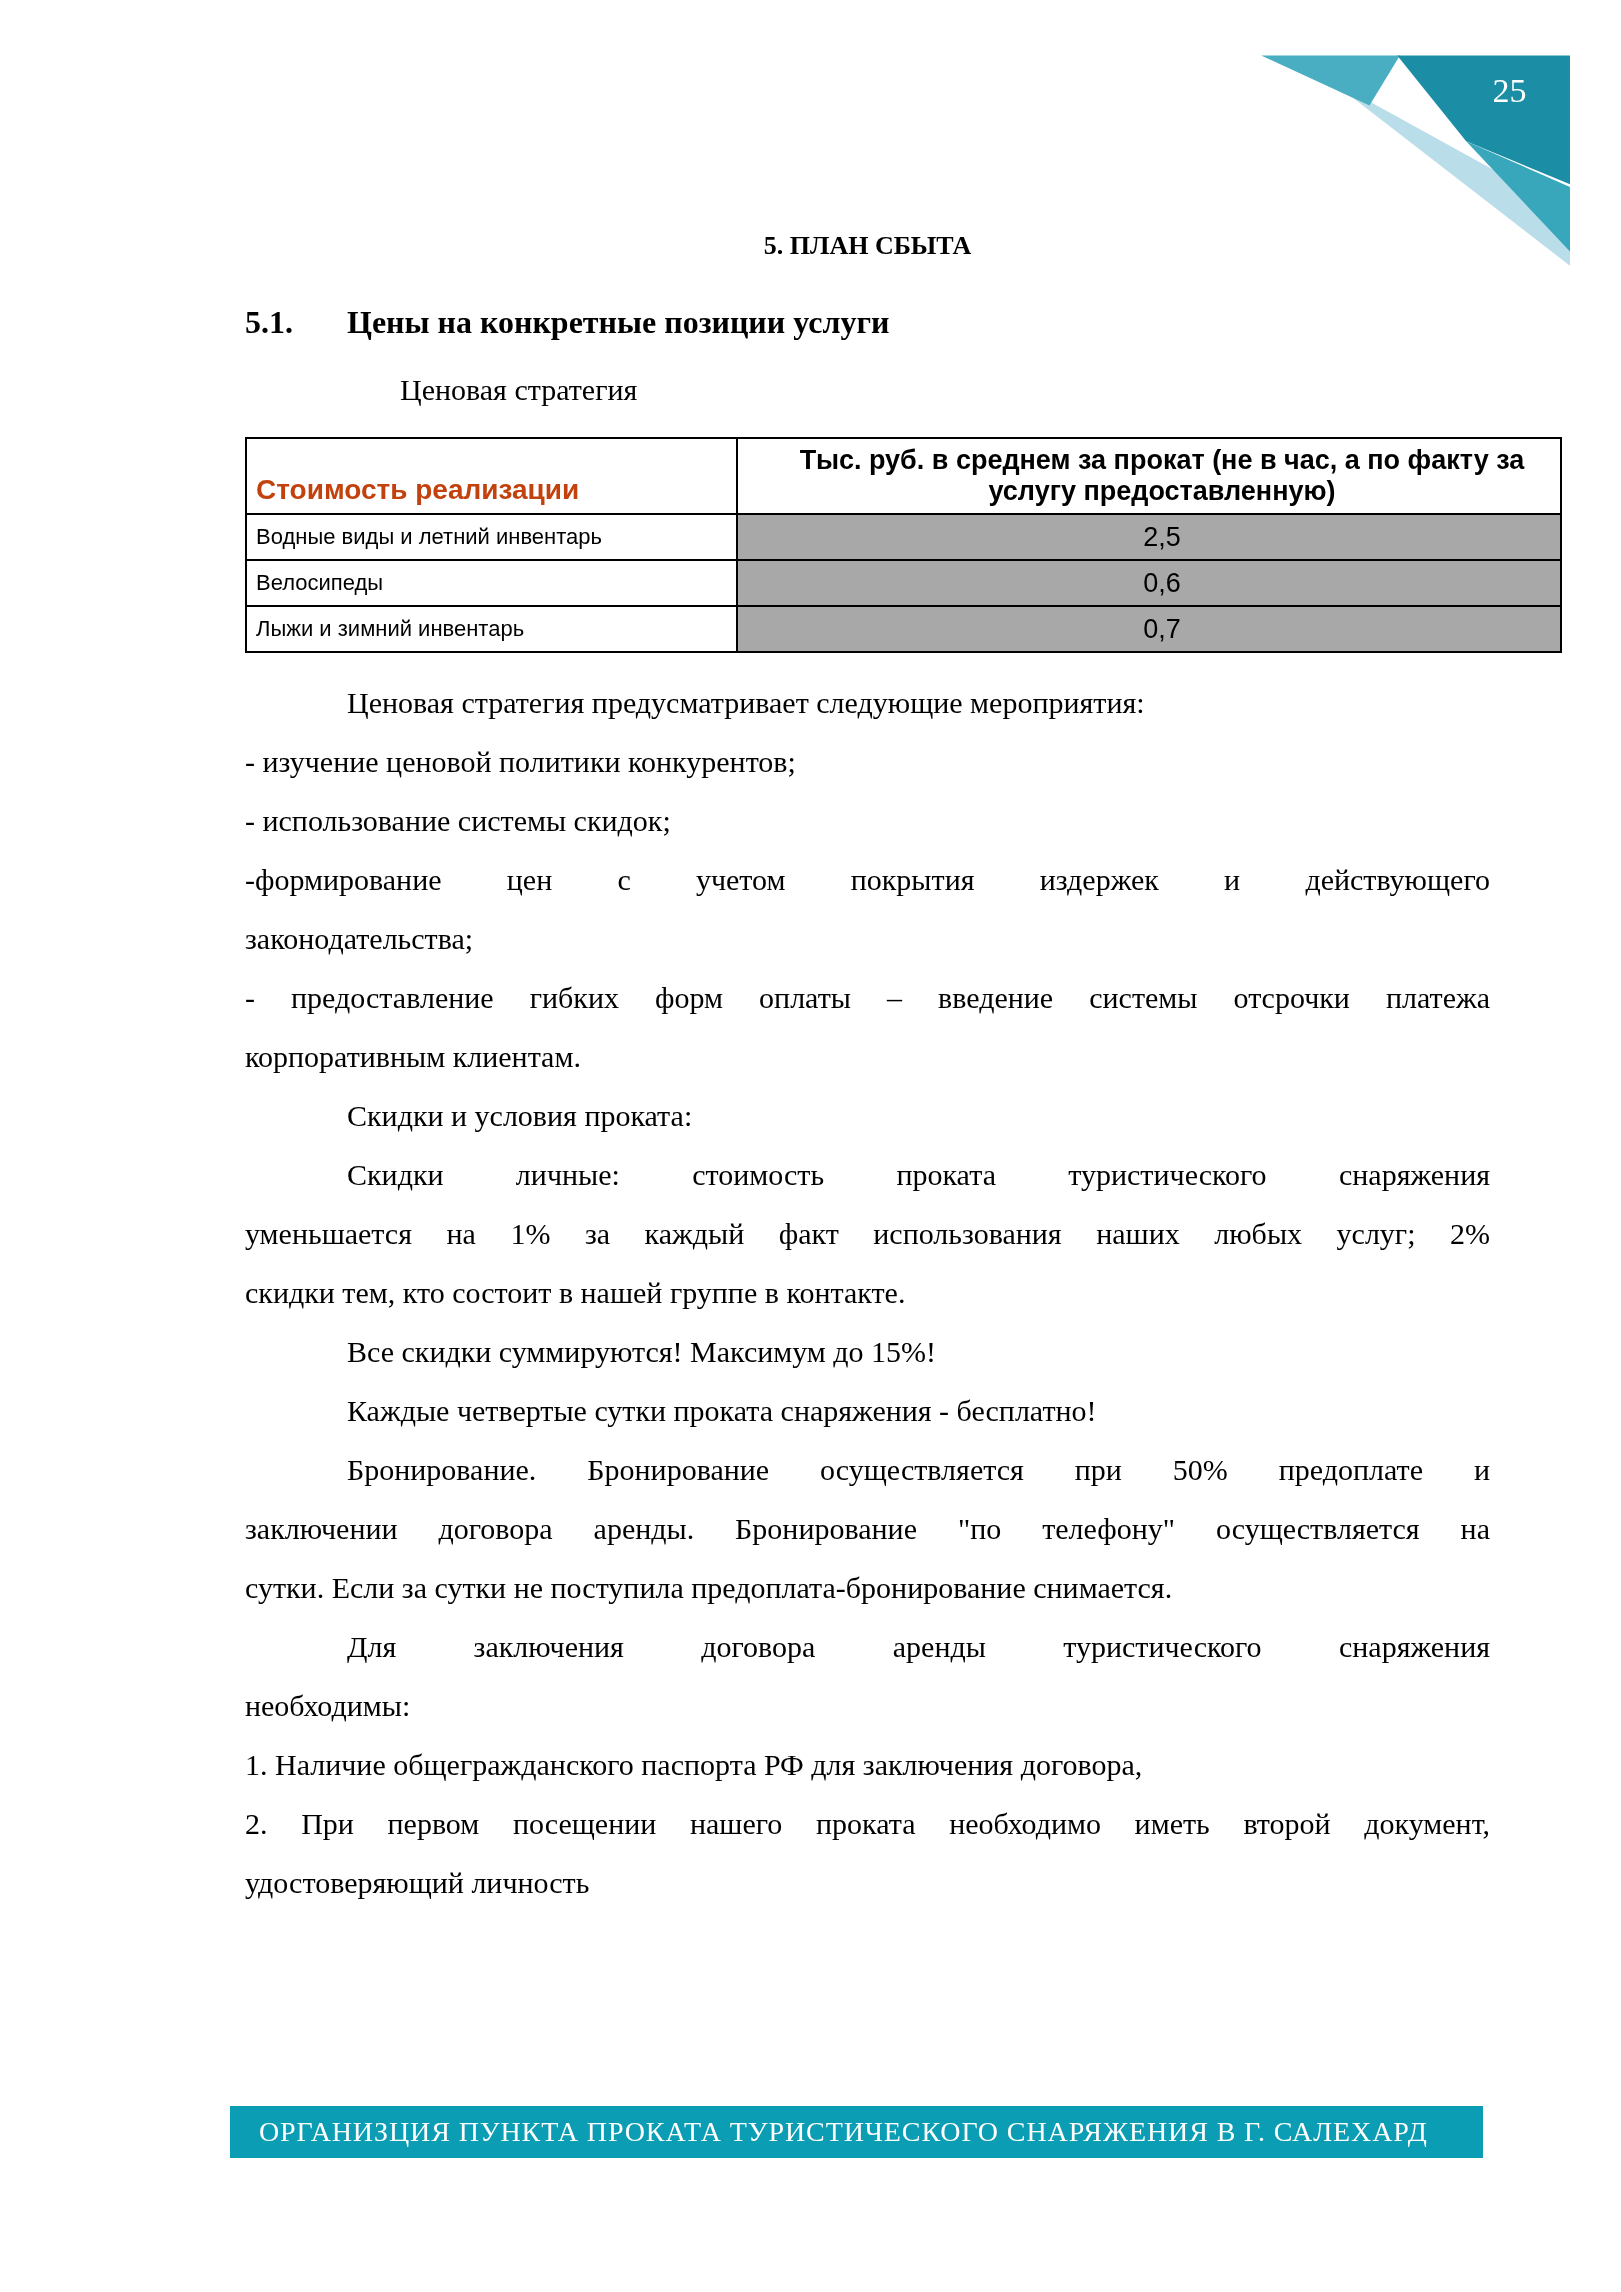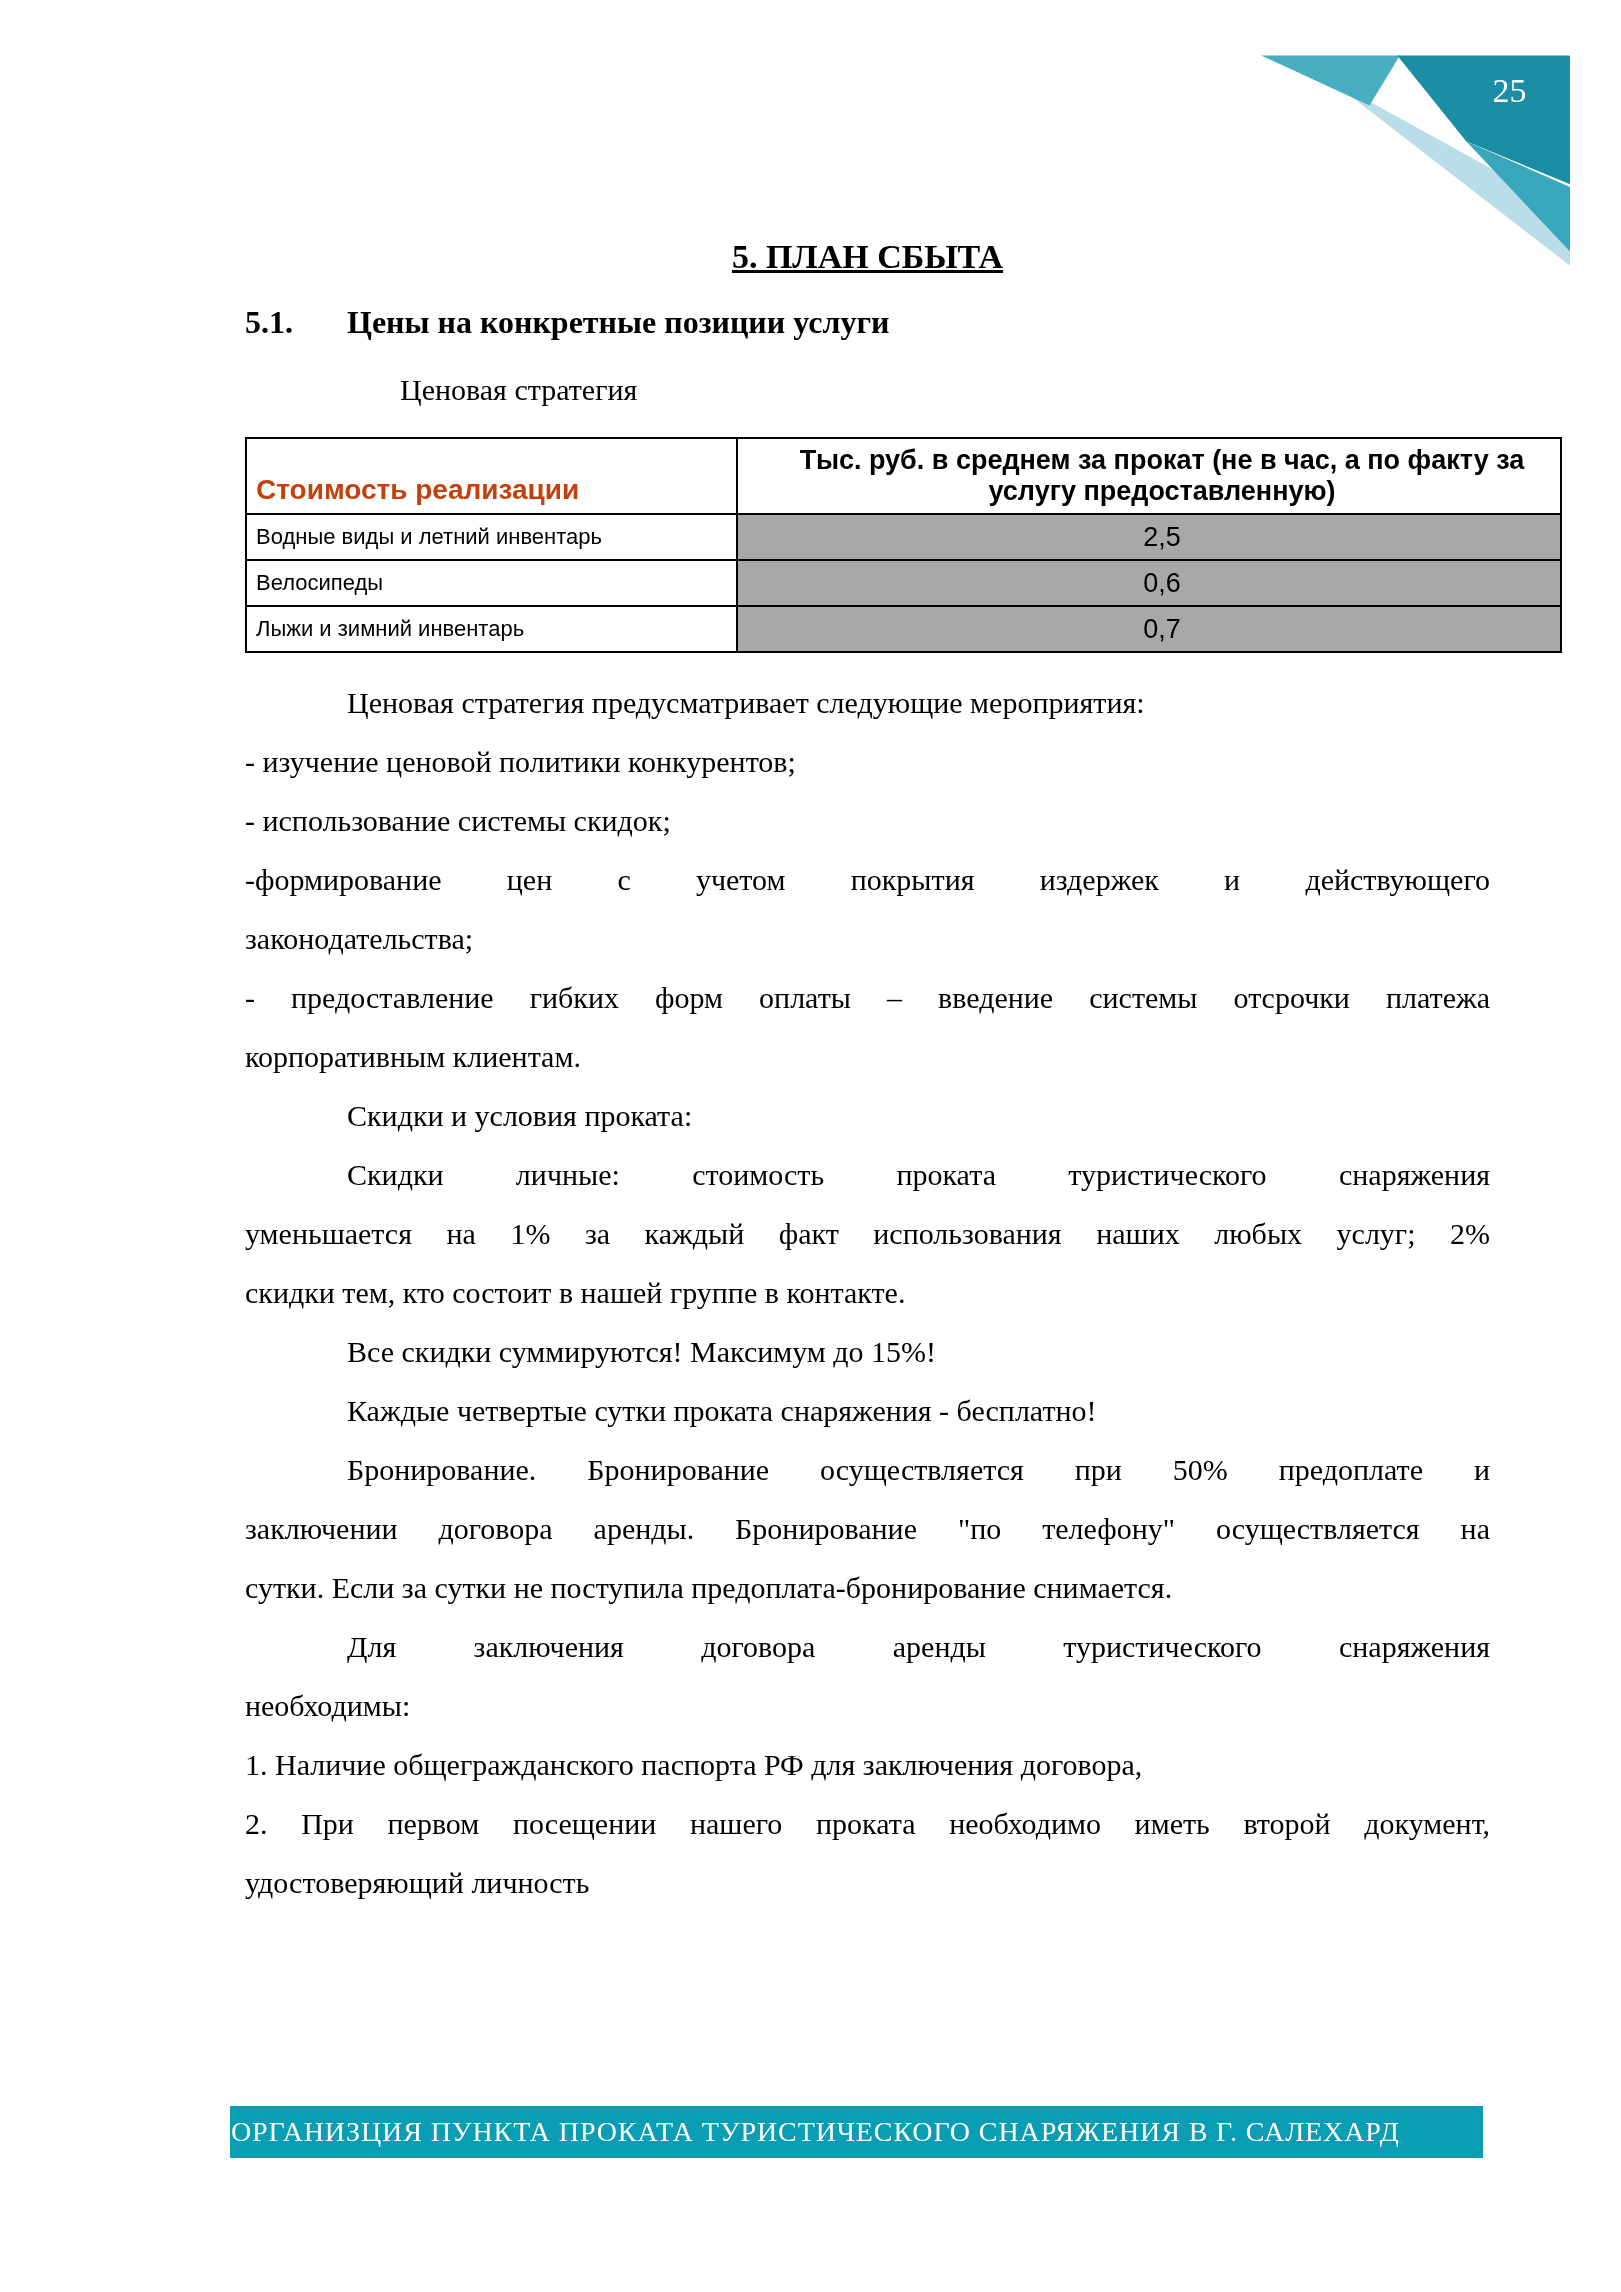--- a/index.html
+++ b/index.html
@@ -13,22 +13,22 @@
   }
   
   .corner{position:absolute;left:1254px;top:49px;width:367px;height:224px;}
   .page-number{
     position:absolute;left:1460px;top:72px;width:99px;
     text-align:center;font-size:34px;color:#ffffff;
     font-family:"Liberation Serif", serif;
   }
   
   .doc-title{
-    position:absolute;left:245px;top:238px;width:1245px;
-    text-align:center;font-weight:bold;font-size:34px;text-decoration:underline;
+    position:absolute;left:245px;top:231px;width:1245px;
+    text-align:center;font-weight:bold;font-size:26px;
   }
   .section-heading{
     position:absolute;left:245px;top:304px;width:1245px;
     display:flex;font-weight:bold;font-size:32px;
   }
   .section-number{width:102px;flex:0 0 102px;}
   .intro-label{
     position:absolute;left:353px;top:373px;font-size:30px;margin-left:47px;
   }
   
@@ -59,21 +59,21 @@
     position:absolute;left:245px;top:673px;width:1245px;
     font-size:30px;
   }
   .ln{height:59px;line-height:59px;white-space:nowrap;}
   .ln.j{white-space:normal;text-align:justify;text-align-last:justify;}
   .ln.ind{text-indent:102px;}
   
   .footer-bar{
     position:absolute;left:230px;top:2106px;width:1253px;height:52px;
     background:#0b9db4;color:#ffffff;
-    font-size:28px;line-height:52px;padding-left:1px;
+    font-size:28px;line-height:52px;padding-left:29px;
     box-sizing:border-box;letter-spacing:0.9px;
     font-family:"Liberation Serif", serif;
     white-space:nowrap;overflow:hidden;
   }
 </style>
 </head>
 <body>
 
 <div class="page">
 

